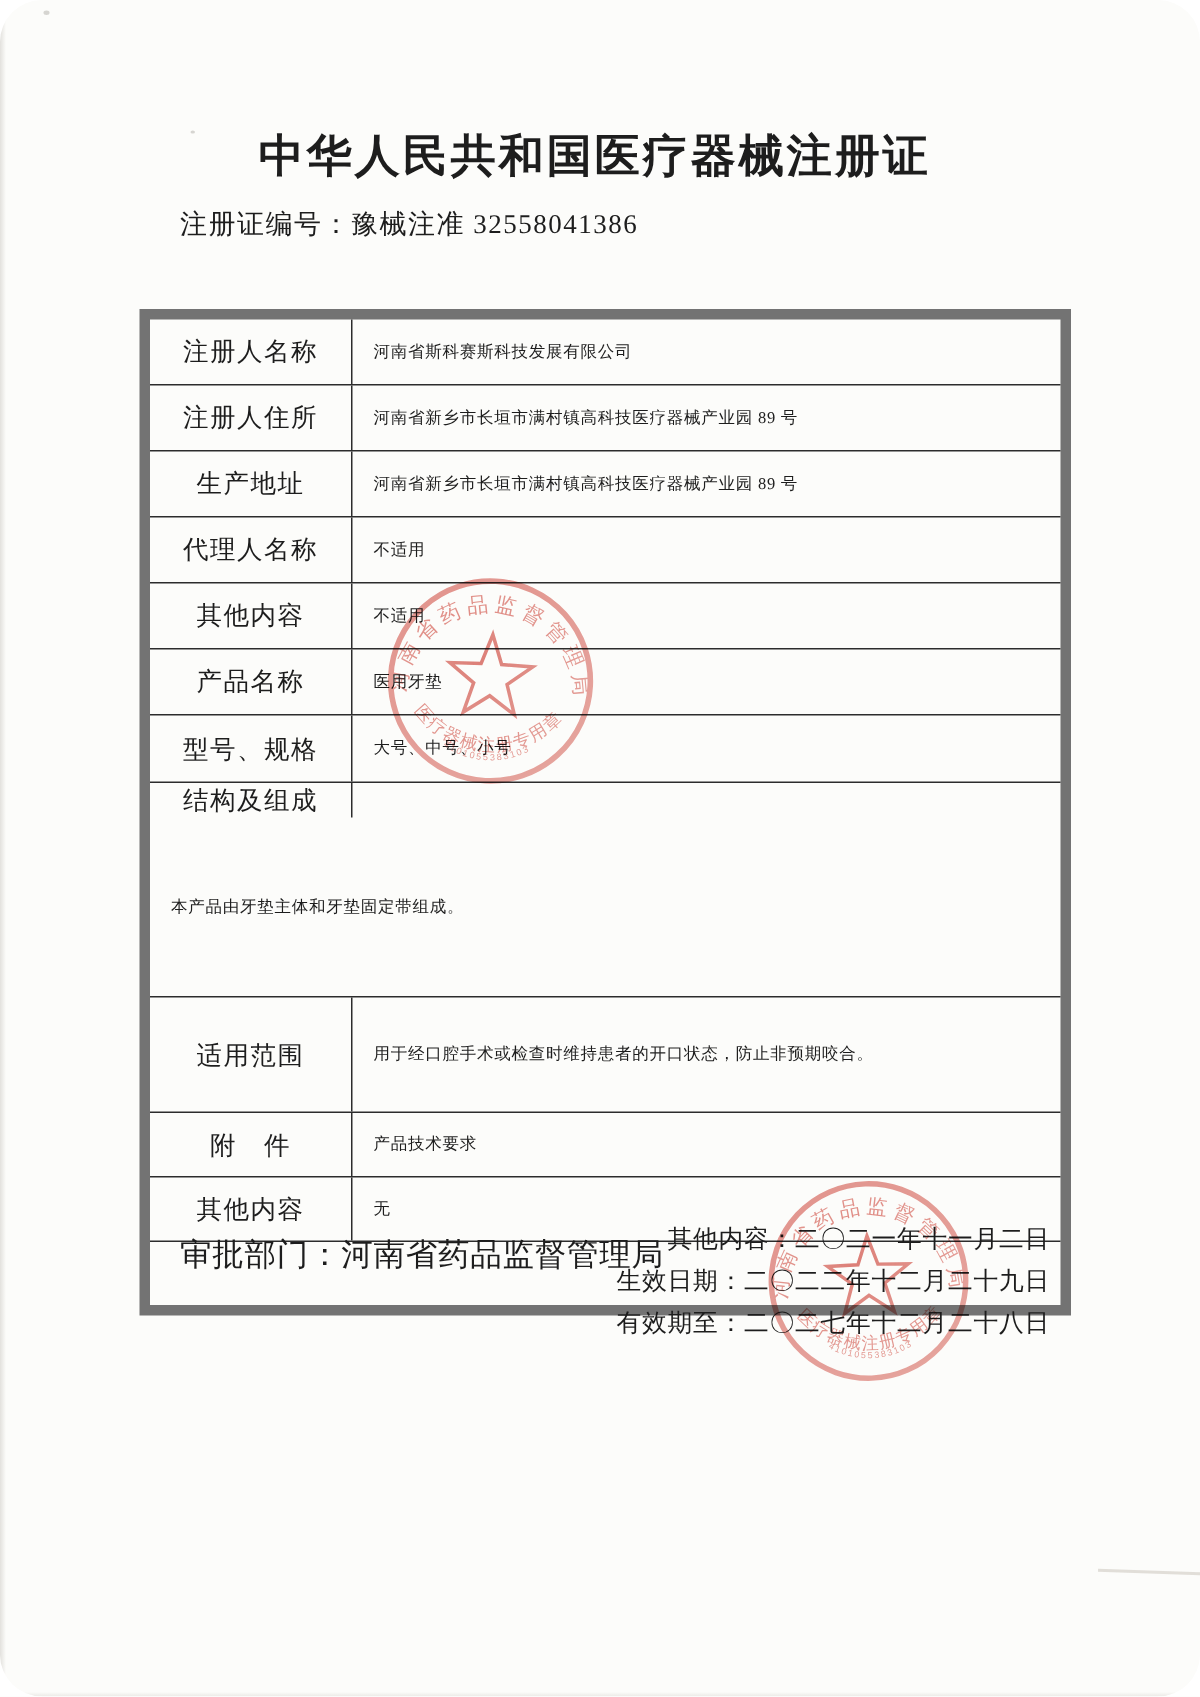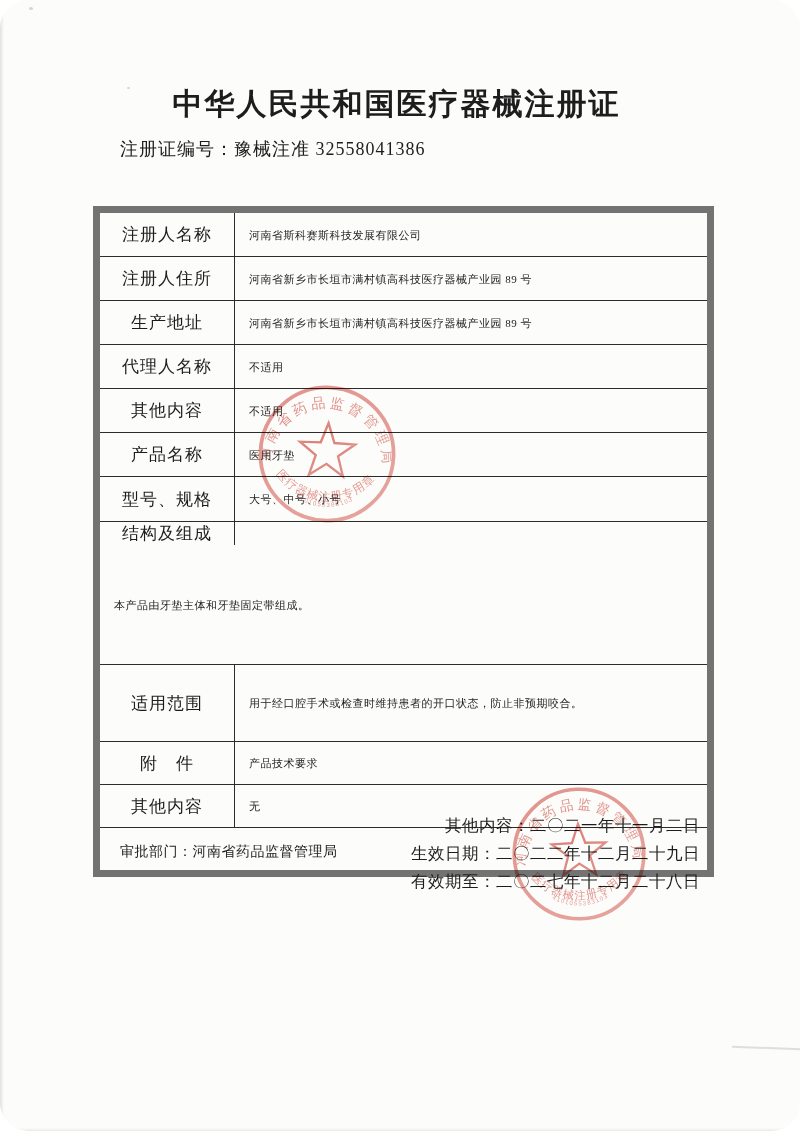--- a/index.html
+++ b/index.html
@@ -23,21 +23,21 @@
   .tr:last-child{border-bottom:none;}
   .tr:nth-child(7){height:44px;}
   .tr:nth-child(8){height:142px;flex-direction:column;}
   .tr:nth-child(9){height:76px;}
   .tr:nth-child(n+10){height:42px;}
   .th{width:134px;flex:none;border-right:1px solid #2c2c2c;display:flex;align-items:center;
       justify-content:center;font-size:17px;letter-spacing:1px;text-align:center;}
   .td{flex:1;display:flex;align-items:center;padding:2px 8px 2px 14px;font-size:11px;
       line-height:32px;letter-spacing:.5px;}
 
-  .dept-line{position:absolute;left:120px;top:822px;font-size:14px;letter-spacing:.5px;margin-top:21px;}
+  .dept-line{position:absolute;left:120px;top:822px;font-size:21px;letter-spacing:.5px;}
   .dates{position:absolute;right:100px;top:812px;text-align:right;font-size:16.5px;
          line-height:28px;letter-spacing:.5px;}
   .seal-note{padding-right:108px;letter-spacing:1px;}
 
   .stamp{position:absolute;color:#d4544a;opacity:.78;mix-blend-mode:multiply;
          -webkit-mask-image:radial-gradient(circle at 45% 42%,rgba(0,0,0,.95),rgba(0,0,0,.55));
          mask-image:radial-gradient(circle at 45% 42%,rgba(0,0,0,.95),rgba(0,0,0,.55));}
   .stamp svg{width:100%;height:100%;display:block;}
   .stamp-mid{left:252px;top:379px;width:150px;height:150px;transform:rotate(3deg);}
   .stamp-bottom{left:506px;top:781px;width:146px;height:146px;transform:rotate(-2deg);}

